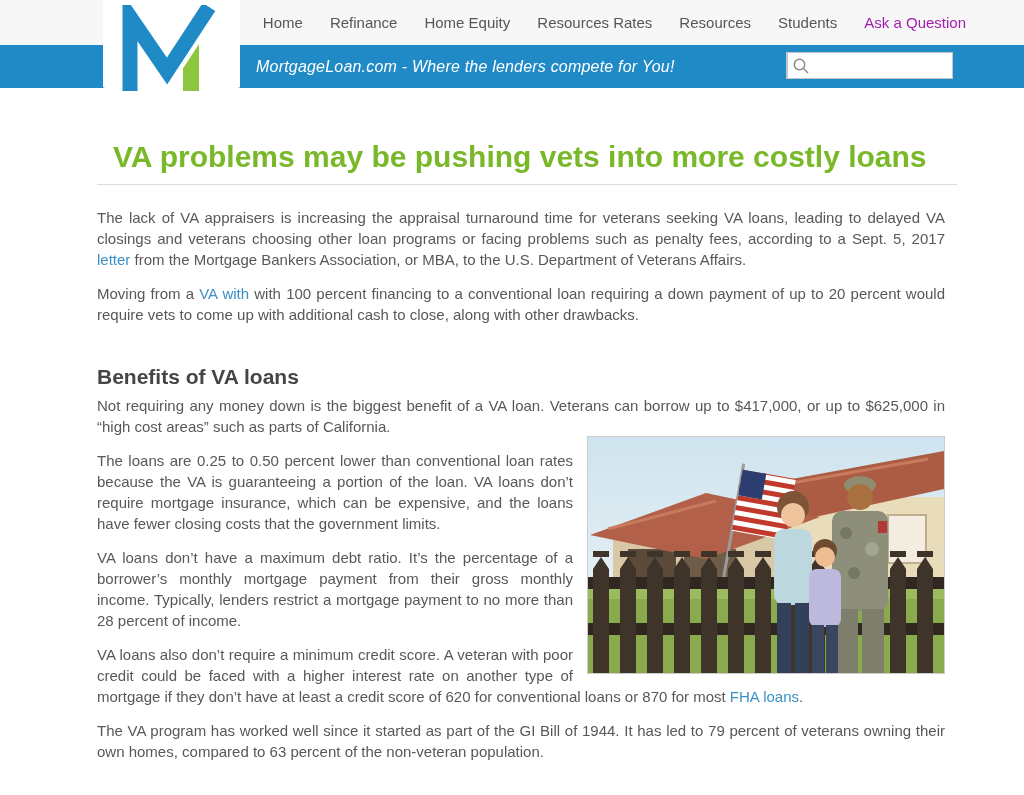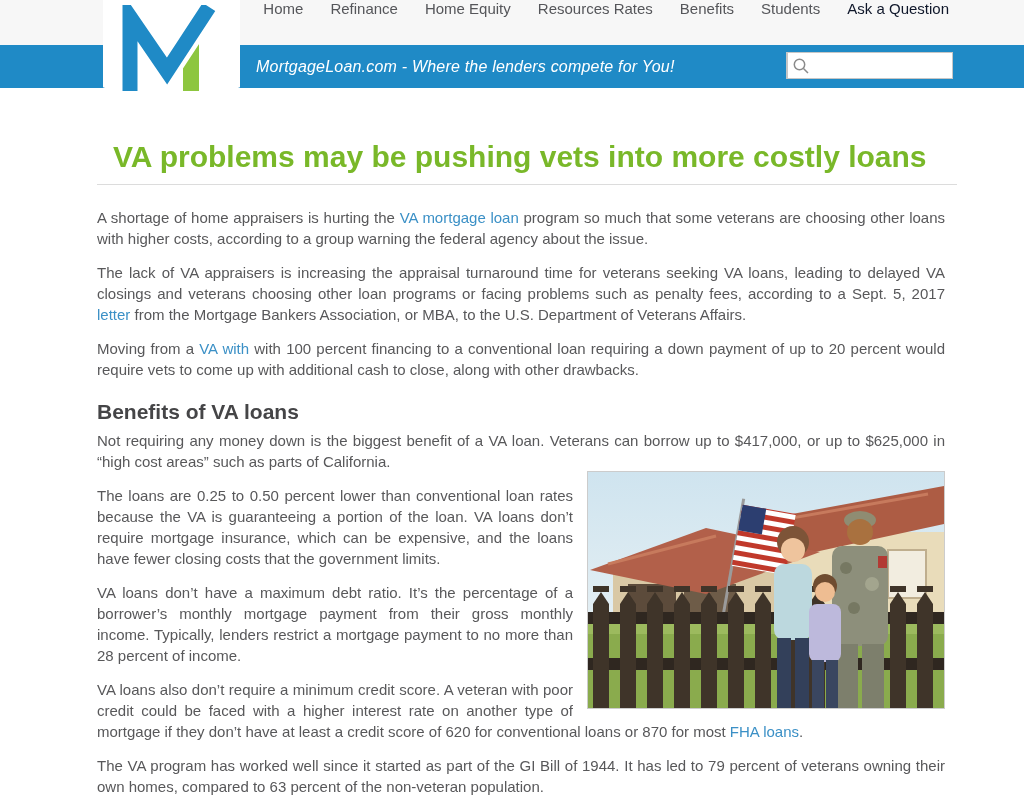--- a/index.html
+++ b/index.html
@@ -4,23 +4,23 @@
 <style>
   html,body{margin:0;padding:0;}
   body{
     width:1024px;height:795px;overflow:hidden;background:#ffffff;
     font-family:"Liberation Sans","DejaVu Sans",sans-serif;
   }
   
   .header{position:relative;width:1024px;height:112px;}
   .topbar{position:absolute;top:0;left:0;width:100%;height:45px;background:#f7f7f7;}
   .bluebar{position:absolute;top:45px;left:0;width:100%;height:43px;background:#1f8ac6;}
-  .nav{position:absolute;top:0;right:75px;height:45px;display:flex;align-items:flex-start;gap:27px;z-index:2;}
+  .nav{position:absolute;top:0;right:58px;height:45px;display:flex;align-items:center;gap:27px;z-index:2;}
   .nav a{font-size:15px;color:#55565a;text-decoration:none;white-space:nowrap;}
-  .nav a.accent{color:#0f172a;}
+  .nav a.accent{color:#a21caf;}
   .badge{
     position:absolute;left:103px;top:0;width:137px;height:112px;background:#ffffff;
     clip-path:polygon(0 0,100% 0,100% 78%,50% 100%,0 78%);z-index:3;
   }
   .badge svg{position:absolute;left:18px;top:5px;display:block;}
   .tagline{
     position:absolute;left:256px;top:45px;height:43px;display:flex;align-items:center;
     color:#ffffff;font-size:16px;font-style:italic;letter-spacing:.2px;z-index:2;white-space:nowrap;
   }
   .search{
@@ -35,40 +35,40 @@
   .search button{
     width:27px;border:none;border-left:1px solid #c6c6c6;background:#ffffff;
     display:flex;align-items:center;justify-content:center;cursor:pointer;padding:0;
   }
   
   .container{width:860px;margin-left:97px;padding-top:28px;box-sizing:border-box;color:#58585a;}
   h1.title{font-size:30px;line-height:34px;color:#79b829;margin:0 16px 10px;font-weight:bold;}
   .divider{border:none;border-top:1px solid #dcdcdc;margin:0 0 22px;}
   .article p{margin:0 0 13px;font-size:15px;line-height:21px;text-align:justify;padding-right:12px;color:#58585a;}
   .article a{color:#3b90c6;text-decoration:none;}
-  h2.sub{font-size:21px;line-height:24px;color:#454547;margin:20px 0 6px;font-weight:bold;}
+  h2.sub{font-size:21px;line-height:24px;color:#454547;margin:40px 0 6px;font-weight:bold;}
   figure.photo{
     float:right;width:358px;height:238px;margin:-14px 12px 10px 14px;padding:0;
     border:1px solid #cccccc;box-sizing:border-box;overflow:hidden;background:#dce9ef;
   }
   figure.photo svg{display:block;}
 </style>
 </head>
 <body>
 
 <div class="header">
   <div class="topbar"></div>
   <div class="bluebar"></div>
 
   <nav class="nav" id="main-nav">
       <a href="#">Home</a>
       <a href="#">Refinance</a>
       <a href="#">Home Equity</a>
       <a href="#">Resources Rates</a>
-      <a href="#">Benefits</a>
+      <a href="#">Resources</a>
       <a href="#">Students</a>
       <a href="#" class="accent">Ask a Question</a>
     </nav>
 
   <div class="badge">
     <svg width="100" height="86" viewBox="0 0 100 86">
       <polygon points="62,32 78,21 78,86 62,86" fill="#8dc63f"></polygon>
       <polyline points="9,86 9,12 46,66 88,2" stroke="#ffffff" stroke-width="24" fill="none"></polyline>
       <polyline points="9,86 9,12 46,66 88,2" stroke="#1f8ac6" stroke-width="15" fill="none"></polyline>
     </svg>
@@ -84,21 +84,20 @@
       </svg>
     </button>
   </div>
 </div>
 
 <div class="container article">
   <h1 class="title">VA problems may be pushing vets into more costly loans</h1>
   <hr class="divider">
 
   <div id="intro-paras">
-      <p><span>A shortage of home appraisers is hurting the </span><a href="#">VA mortgage loan</a><span> program so much that some veterans are choosing other loans with higher costs, according to a group warning the federal agency about the issue.</span></p>
       <p><span>The lack of VA appraisers is increasing the appraisal turnaround time for veterans seeking VA loans, leading to delayed VA closings and veterans choosing other loan programs or facing problems such as penalty fees, according to a Sept. 5, 2017 </span><a href="#">letter</a><span> from the Mortgage Bankers Association, or MBA, to the U.S. Department of Veterans Affairs.</span></p>
       <p><span>Moving from a </span><a href="#">VA with</a><span> with 100 percent financing to a conventional loan requiring a down payment of up to 20 percent would require vets to come up with additional cash to close, along with other drawbacks.</span></p>
     </div>
 
   <section>
     <h2 class="sub">Benefits of VA loans</h2>
     <div id="benefits-pre">
         <p><span>Not requiring any money down is the biggest benefit of a VA loan. Veterans can borrow up to $417,000, or up to $625,000 in “high cost areas” such as parts of California.</span></p>
       </div>
 

